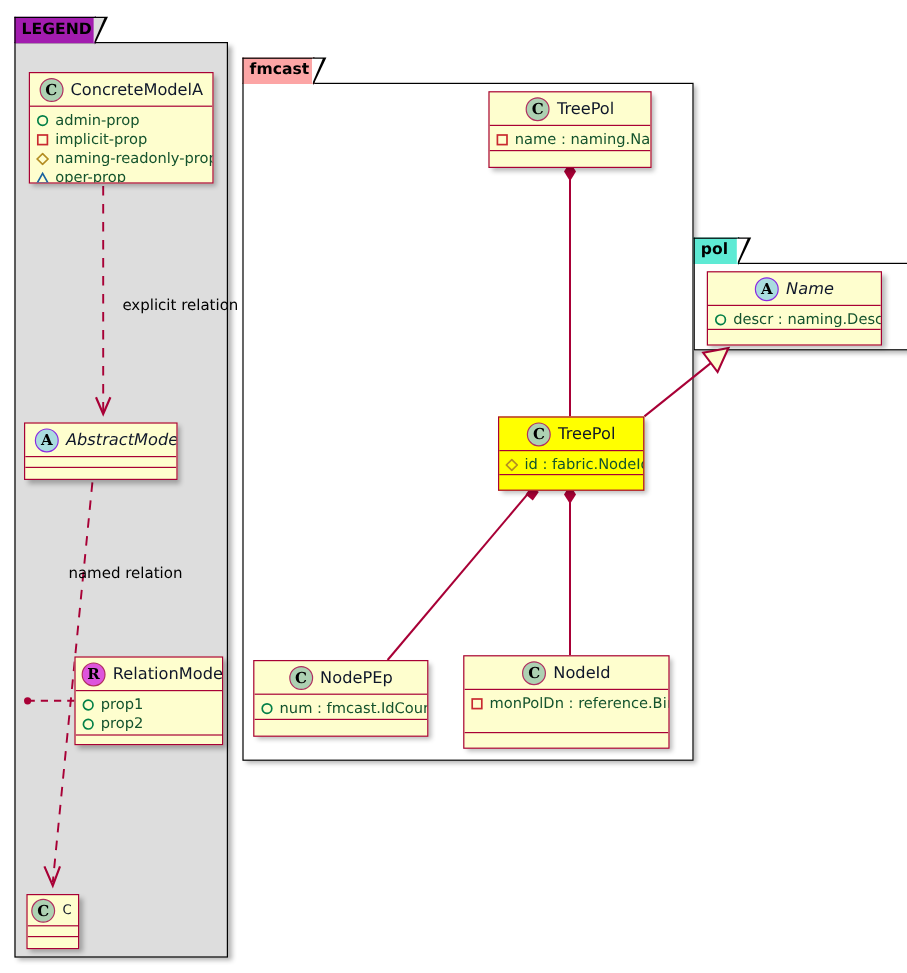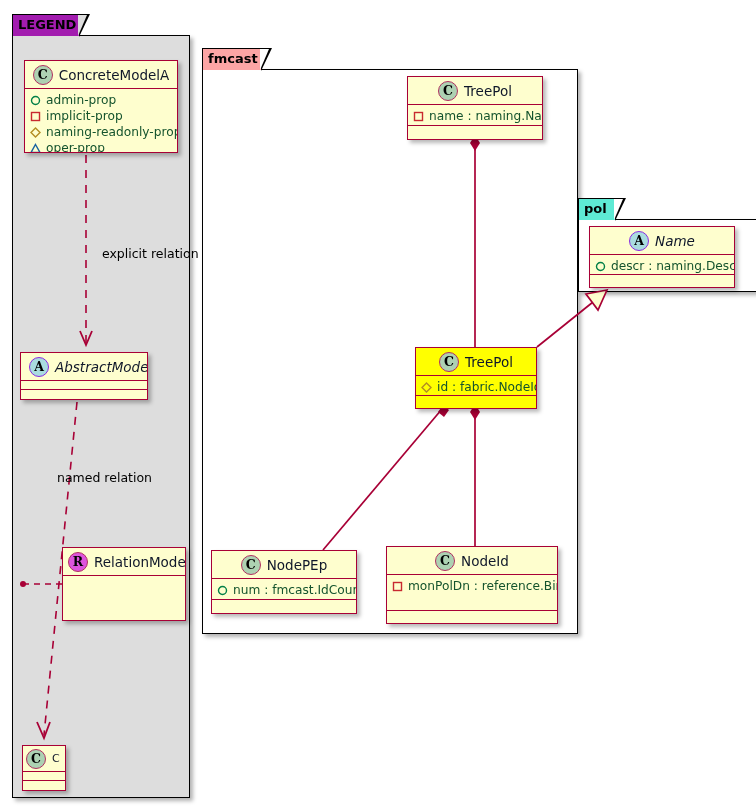--- a/index.html
+++ b/index.html
@@ -228,20 +228,34 @@
     </div>
     <div class="cls-attrs" style="height:9px;padding:0;"></div>
     <div class="cls-foot"></div>
   </div>
 
   <div class="clsbox" style="left:62px; top:547px; width:124px; height:74px;">
     <div class="cls-head" style="justify-content:flex-start;padding:0 5px;">
       <span class="tico tico-R">R</span>
       <span class="cls-name">RelationModel</span>
     </div>
+    <div class="cls-attrs" style="height:37px;">
+      <div class="attr-row">
+        <svg class="gly" viewBox="0 0 11 11">
+            <circle cx="5.5" cy="5.5" r="4" fill="none" stroke="#038048" stroke-width="1.4"></circle>
+          </svg>
+        <span class="attr-txt">prop1</span>
+      </div>
+      <div class="attr-row">
+        <svg class="gly" viewBox="0 0 11 11">
+            <circle cx="5.5" cy="5.5" r="4" fill="none" stroke="#038048" stroke-width="1.4"></circle>
+          </svg>
+        <span class="attr-txt">prop2</span>
+      </div>
+    </div>
     <div class="cls-foot"></div>
   </div>
 
   <div class="clsbox" style="left:22px; top:745px; width:44px; height:46px;">
     <div class="cls-head" style="justify-content:flex-start;padding:0 3px;height:26px;">
       <span class="tico tico-C">C</span>
       <span class="cls-name" style="font-size:11px;">C</span>
     </div>
     <div class="cls-attrs" style="height:9px;padding:0;"></div>
     <div class="cls-foot"></div>

